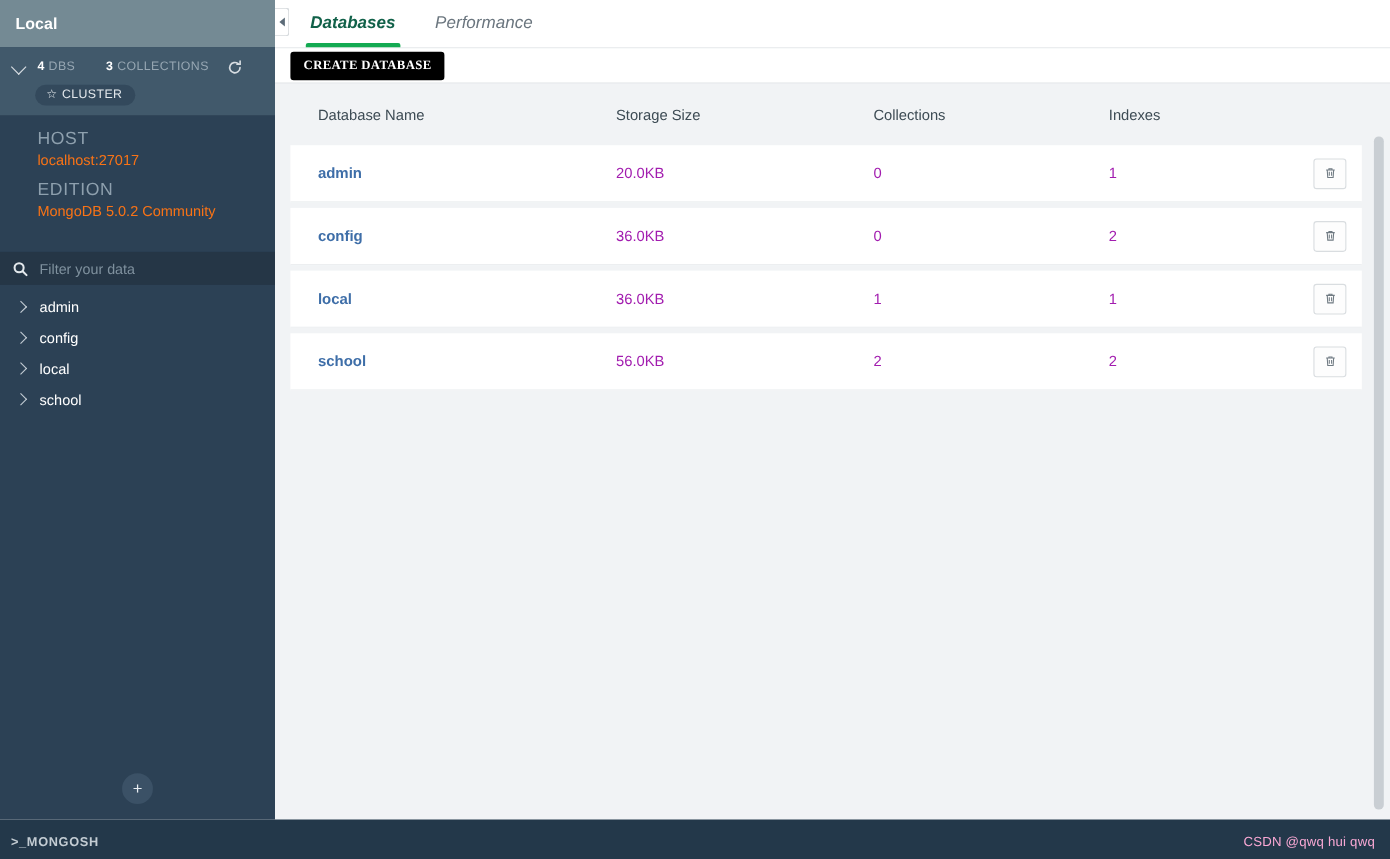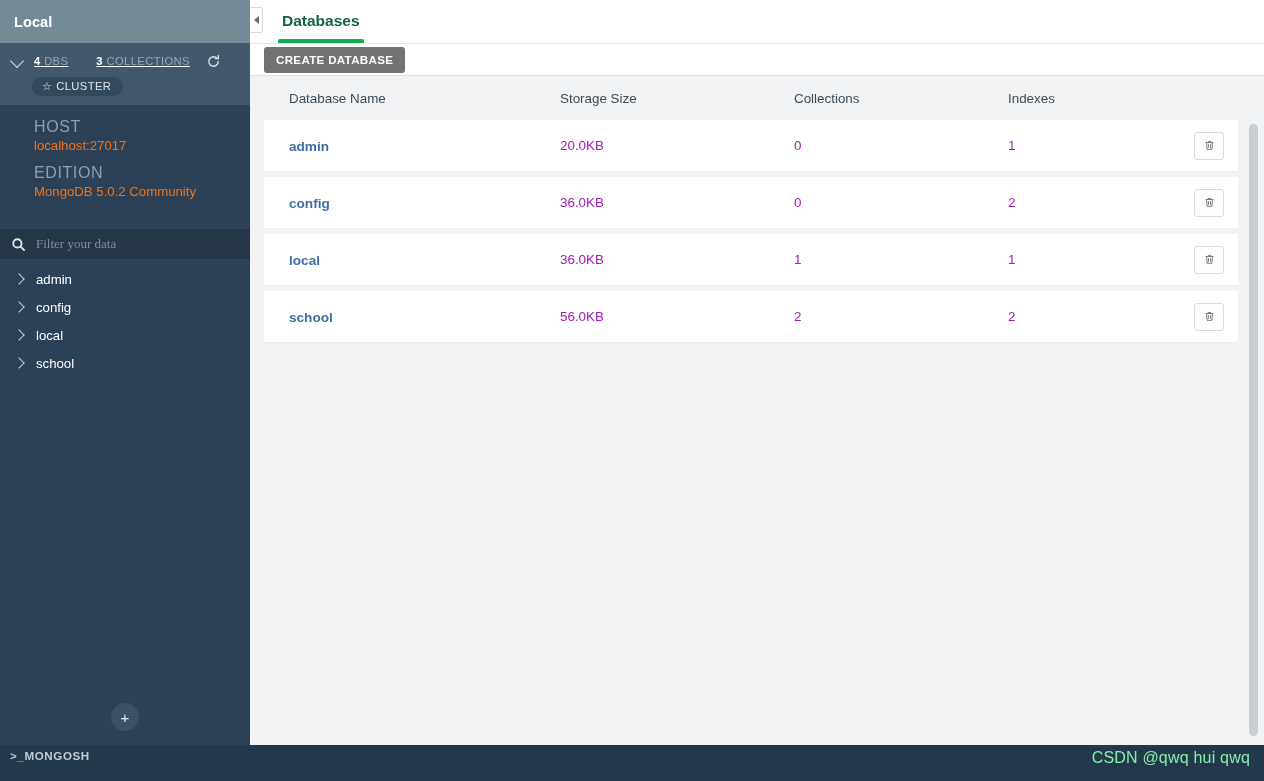--- a/index.html
+++ b/index.html
@@ -52,21 +52,20 @@
   .sidebar-stats {
     background: #41596b;
     padding: 7px 0 9px 0;
   }
 
   .stats-row {
     display: flex;
     align-items: center;
     height: 22px;
     padding: 0 28px 0 10px;
-    text-decoration: underline;
   }
 
   .caret-down {
     width: 16px;
     height: 16px;
     flex: 0 0 16px;
     position: relative;
     margin-right: 8px;
   }
   .caret-down::after {
@@ -138,21 +137,21 @@
     padding: 0 10px 0 11px;
     gap: 10px;
   }
   .filter-input {
     flex: 1;
     background: transparent;
     border: none;
     outline: none;
     color: #dfe5ea;
     font-size: 13px;
-    font-family: Liberation Serif, serif;
+    font-family: Liberation Sans, sans-serif;
   }
   .filter-input::placeholder { color: #7f919e; }
 
   .db-tree { padding-top: 6px; flex: 1 1 auto; overflow: hidden; }
   .db-tree-item {
     display: flex;
     align-items: center;
     height: 28px;
     padding-left: 12px;
     font-size: 13.2px;
@@ -234,65 +233,66 @@
   .tab {
     position: relative;
     height: 44px;
     display: flex;
     align-items: center;
     padding: 0 18px;
     font-size: 15.5px;
     color: #6a757e;
     cursor: pointer;
     white-space: nowrap;
+    font-style: italic;
   }
   .tab.active { color: #116149; font-weight: 600; }
   .tab.active::after {
     content: "";
     position: absolute;
     left: 14px; right: 14px; bottom: 0;
     height: 4px;
     background: #13aa52;
     border-radius: 2px 2px 0 0;
   }
 
   .toolbar {
     height: 32px;
     background: #ffffff;
     border-bottom: 1px solid #dfe3e6;
     display: flex;
     align-items: center;
     padding-left: 14px;
   }
   .create-db-button {
-    background: #737373;
+    background: #000000;
     color: #ffffff;
     border: none;
     border-radius: 3px;
     font-size: 11.6px;
     font-weight: bold;
     letter-spacing: .3px;
     padding: 6px 12px 7px 12px;
     cursor: pointer;
-    font-family: Liberation Sans, sans-serif;
+    font-family: Liberation Serif, serif;
   }
 
   .content-scroll {
     flex: 1 1 auto;
     position: relative;
     overflow: hidden;
     padding: 0 26px 0 14px;
   }
 
   .table-wrap { width: 974px; }
 
   .table-head {
     display: flex;
     align-items: center;
-    height: 44px;
+    height: 56px;
     padding: 0 0 0 25px;
     background: #f1f3f5;
   }
   .th {
     font-size: 13.4px;
     color: #3d4b54;
     font-weight: 500;
   }
 
   .col-name   { width: 271px; flex: 0 0 271px; }
@@ -341,36 +341,36 @@
     background: #c9ced3;
     border-radius: 5px;
   }
 
   
   .status-bar {
     height: 36px;
     flex: 0 0 36px;
     background: #23384a;
     display: flex;
-    align-items: flex-start;
+    align-items: center;
     padding: 4px 14px 0 10px;
     position: relative;
     gap: 38px;
   }
   .mongosh-label {
     font-size: 11.6px;
     font-weight: bold;
     letter-spacing: .6px;
     color: #c3ccd3;
     cursor: pointer;
   }
   .watermark {
     margin-left: auto;
-    font-size: 16px;
-    color: #86efac;
+    font-size: 12px;
+    color: #f9a8d4;
     white-space: nowrap;
     letter-spacing: .2px;
   }
 </style>
 </head>
 <body>
 
 <div id="app">
 
   <div class="body-row">
@@ -455,20 +455,23 @@
     </aside>
 
     <section class="main">
 
       <div class="collapse-tab"></div>
 
       <div class="tab-bar">
         <div class="tab active">
           <span>Databases</span>
         </div>
+        <div class="tab">
+          <span>Performance</span>
+        </div>
       </div>
 
       <div class="toolbar">
         <button class="create-db-button">CREATE DATABASE</button>
       </div>
 
       <div class="content-scroll">
         <div class="table-wrap">
 
           <div class="table-head">

